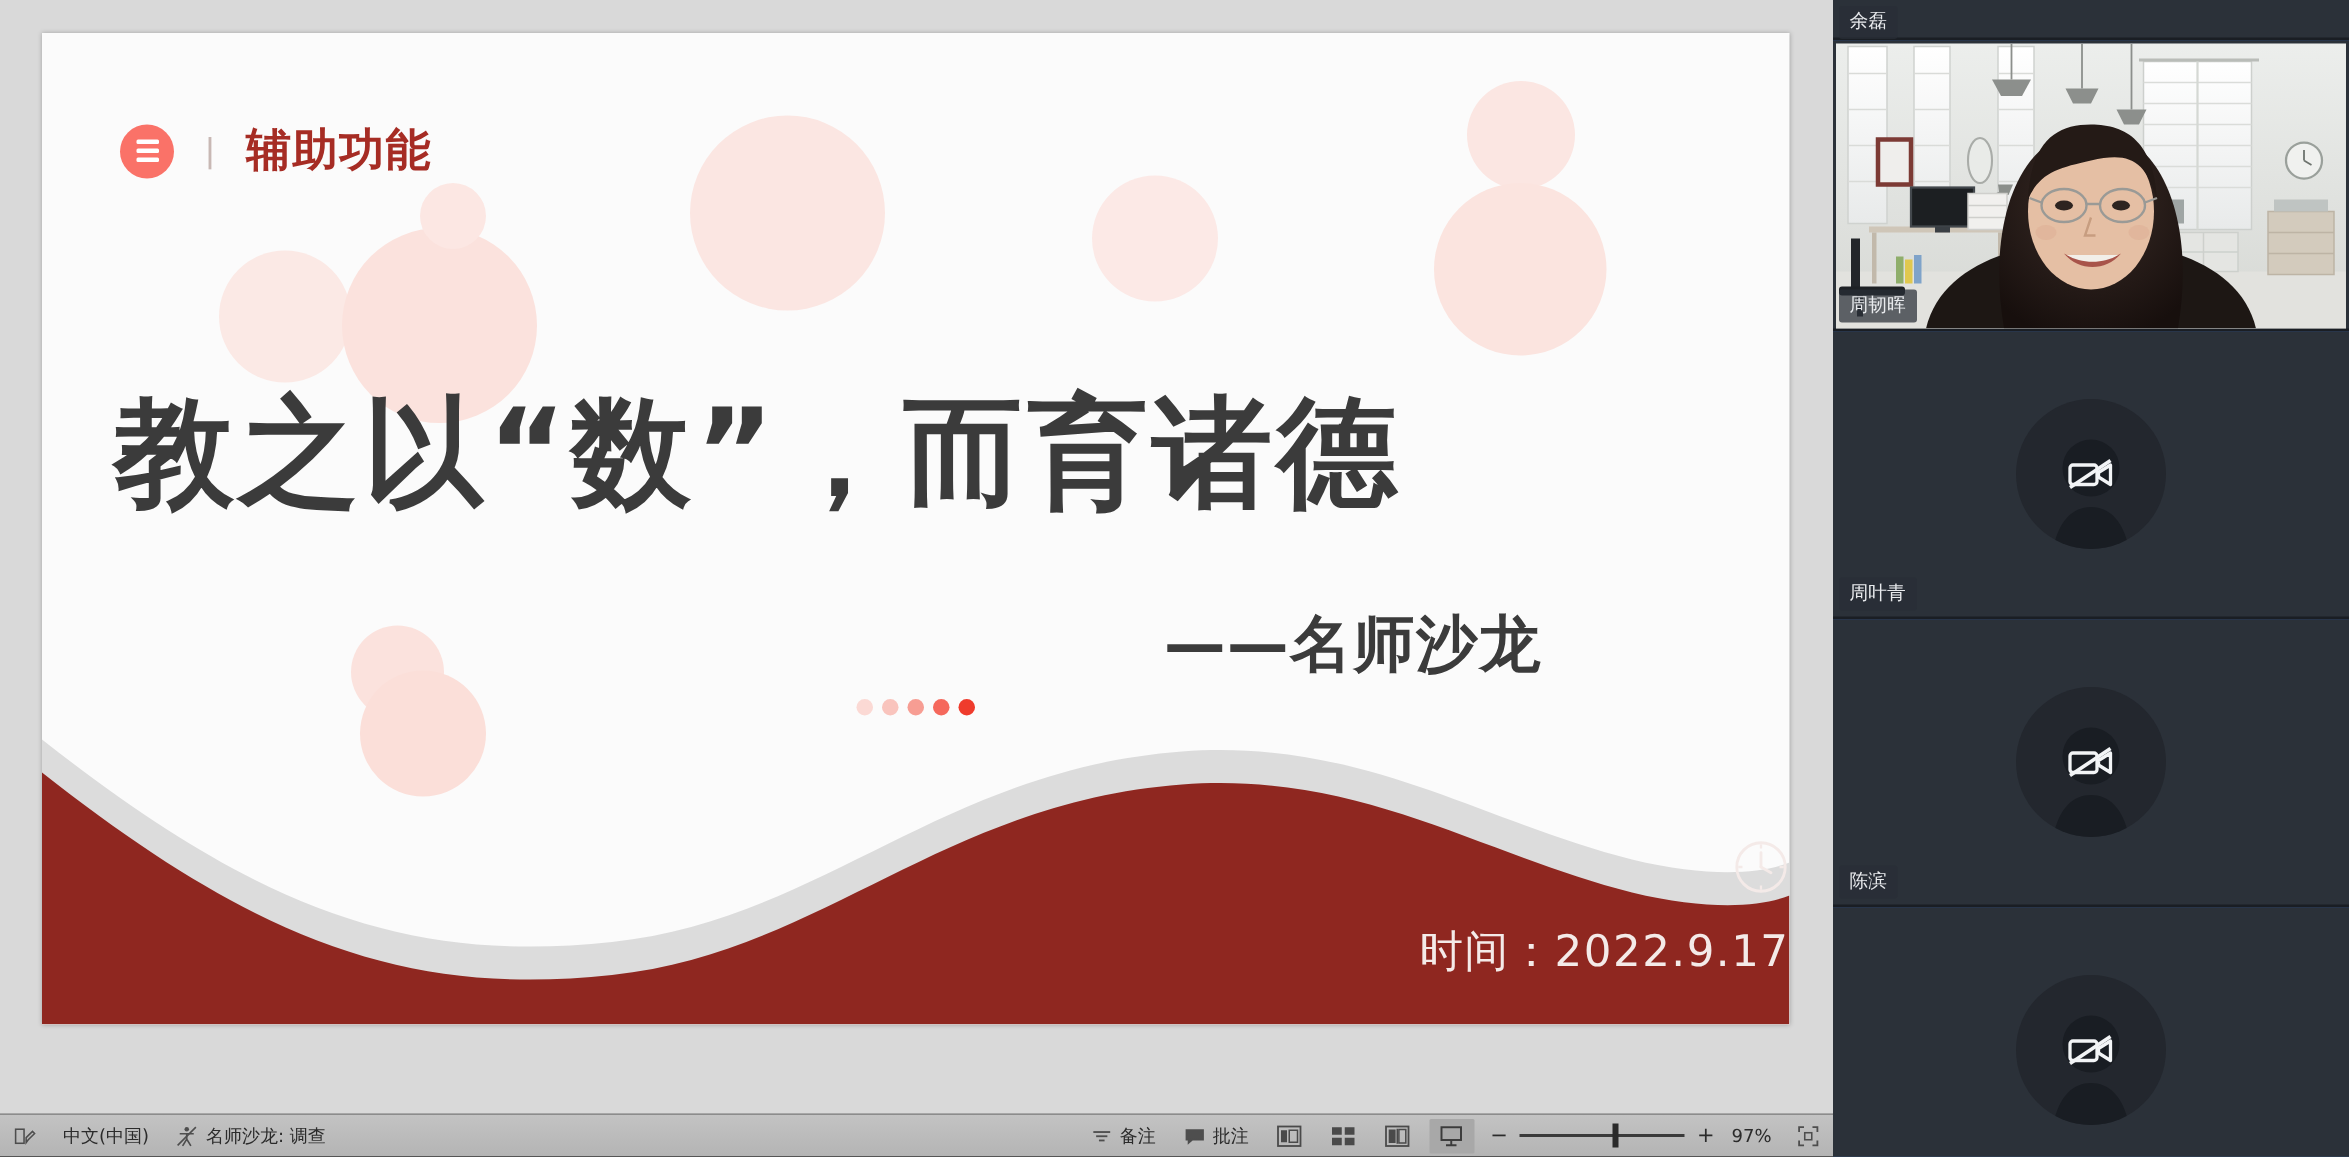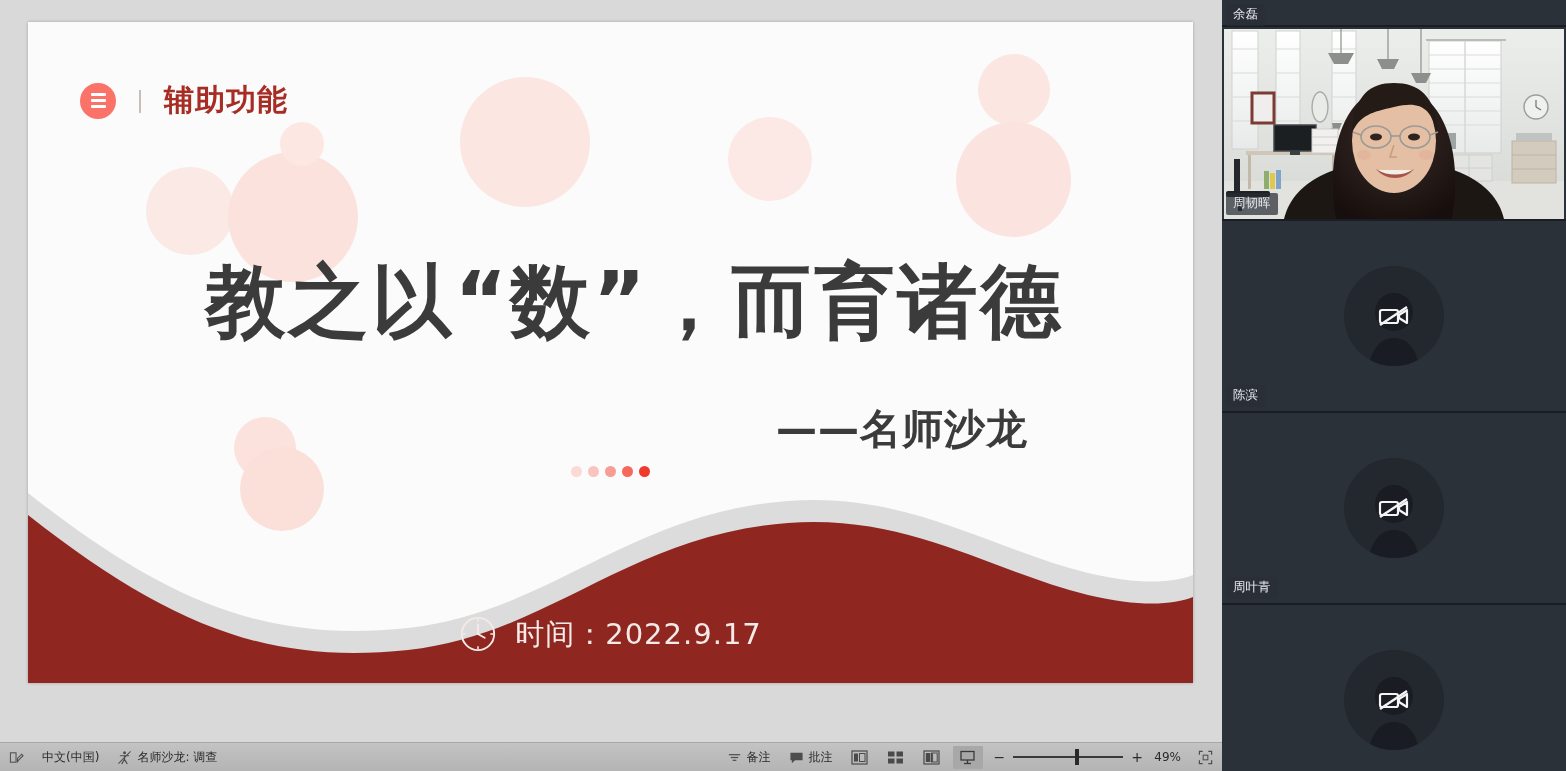--- a/index.html
+++ b/index.html
@@ -43,21 +43,20 @@
     white-space:nowrap;
   }
   .header-sep { color:#c8b8b4; margin:0 5px; font-size:23px; }
   .header-accent {
     font-size:30px; color:#a62c24; font-weight:bold; letter-spacing:1px;
   }
 
   
   .slide-title {
     position:absolute; left:0; right:0; top:240px;
-    text-align:center;
     font-size:80px; font-weight:bold; color:#3b3b3b;
     letter-spacing:3px;
     font-family:"DejaVu Sans","Liberation Sans",sans-serif;
     line-height:1;
     margin-left:48px;
   }
   
   .slide-author {
     position:absolute; right:165px; top:380px;
     font-size:41px; font-weight:bold; color:#3b3b3b;
@@ -70,22 +69,23 @@
     display:flex; justify-content:center; align-items:center; gap:6px;
   }
   .dots span { display:block; width:11px; height:11px; border-radius:50%; }
 
   
   .wave-wrap { position:absolute; left:0; bottom:0; width:1165px; height:230px; }
   .wave-wrap svg { display:block; width:100%; height:100%; }
 
   .time-row {
     position:absolute; left:0; right:0; bottom:28px;
-    display:flex; align-items:flex-start; justify-content:center; gap:18px;
+    display:flex; align-items:flex-end; justify-content:center; gap:18px;
     color:#f2e6e4;
+    flex-direction:column;
   }
   .clock-icon { width:38px; height:38px; flex:0 0 auto; }
   .time-text {
     font-size:29px; color:#f4eae8; letter-spacing:1px;
     font-family:"DejaVu Sans","Liberation Sans",sans-serif;
   }
 
   
   .statusbar {
     position:absolute; left:0; top:742px; width:1222px; height:29px;
@@ -280,21 +280,21 @@
         <line x1="5" y1="13.5" x2="12" y2="13.5" stroke="#3b3b3b" stroke-width="1.3"></line>
       </svg>
     </div>
 
     <div class="zoom-group">
       <span class="zoom-sign">−</span>
       <span class="zoom-track">
         <span class="zoom-thumb"></span>
       </span>
       <span class="zoom-sign">+</span>
-      <span class="zoom-pct">49%</span>
+      <span class="zoom-pct">97%</span>
     </div>
 
     <div class="sb-item">
       <svg class="sb-ico" viewBox="0 0 16 16" xmlns="http://www.w3.org/2000/svg">
         <path d="M1.5 5 V1.5 H5 M11 1.5 H14.5 V5 M14.5 11 V14.5 H11 M5 14.5 H1.5 V11" fill="none" stroke="#3b3b3b" stroke-width="1.3"></path>
         <rect x="5.5" y="5.5" width="5" height="5" fill="none" stroke="#3b3b3b" stroke-width="1.1"></rect>
       </svg>
     </div>
   </div>
 
@@ -446,38 +446,38 @@
             <circle cx="27" cy="22" r="19" fill="#191d23"></circle>
             <path d="M0 96 C0 62 12 48 27 48 C42 48 54 62 54 96 Z" fill="#191d23"></path>
           </svg>
           <svg class="camoff" viewBox="0 0 34 34" xmlns="http://www.w3.org/2000/svg">
             <rect x="3" y="11" width="18" height="13" rx="2" fill="none" stroke="#f2f4f6" stroke-width="2.2"></rect>
             <path d="M22 16 L30 11 L30 24 L22 19 Z" fill="none" stroke="#f2f4f6" stroke-width="2.2" stroke-linejoin="round"></path>
             <line x1="3" y1="26" x2="30" y2="8" stroke="#f2f4f6" stroke-width="2.4"></line>
           </svg>
         </div>
       </div>
-      <div class="name-tag">陈滨</div>
+      <div class="name-tag">周叶青</div>
     </div>
 
     <div class="tile tile-std">
       <div class="avatar-wrap">
         <div class="avatar">
           <svg class="silhouette" viewBox="0 0 54 96" xmlns="http://www.w3.org/2000/svg">
             <circle cx="27" cy="22" r="19" fill="#191d23"></circle>
             <path d="M0 96 C0 62 12 48 27 48 C42 48 54 62 54 96 Z" fill="#191d23"></path>
           </svg>
           <svg class="camoff" viewBox="0 0 34 34" xmlns="http://www.w3.org/2000/svg">
             <rect x="3" y="11" width="18" height="13" rx="2" fill="none" stroke="#f2f4f6" stroke-width="2.2"></rect>
             <path d="M22 16 L30 11 L30 24 L22 19 Z" fill="none" stroke="#f2f4f6" stroke-width="2.2" stroke-linejoin="round"></path>
             <line x1="3" y1="26" x2="30" y2="8" stroke="#f2f4f6" stroke-width="2.4"></line>
           </svg>
         </div>
       </div>
-      <div class="name-tag">周叶青</div>
+      <div class="name-tag">陈滨</div>
     </div>
 
     <div class="tile tile-std">
       <div class="avatar-wrap">
         <div class="avatar">
           <svg class="silhouette" viewBox="0 0 54 96" xmlns="http://www.w3.org/2000/svg">
             <circle cx="27" cy="22" r="19" fill="#191d23"></circle>
             <path d="M0 96 C0 62 12 48 27 48 C42 48 54 62 54 96 Z" fill="#191d23"></path>
           </svg>
           <svg class="camoff" viewBox="0 0 34 34" xmlns="http://www.w3.org/2000/svg">

